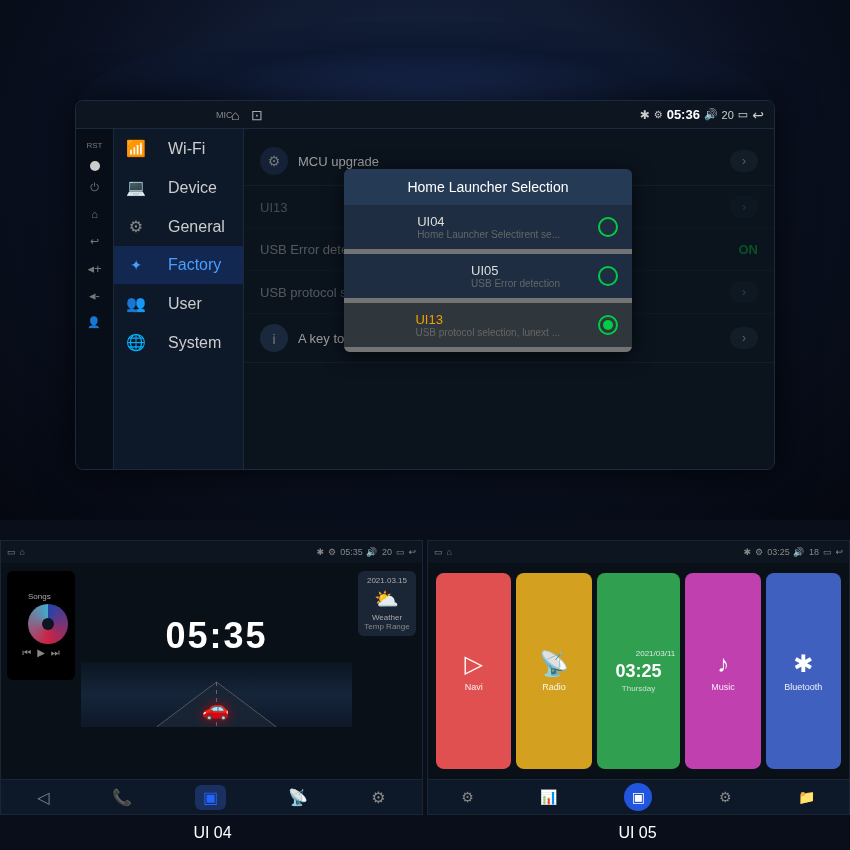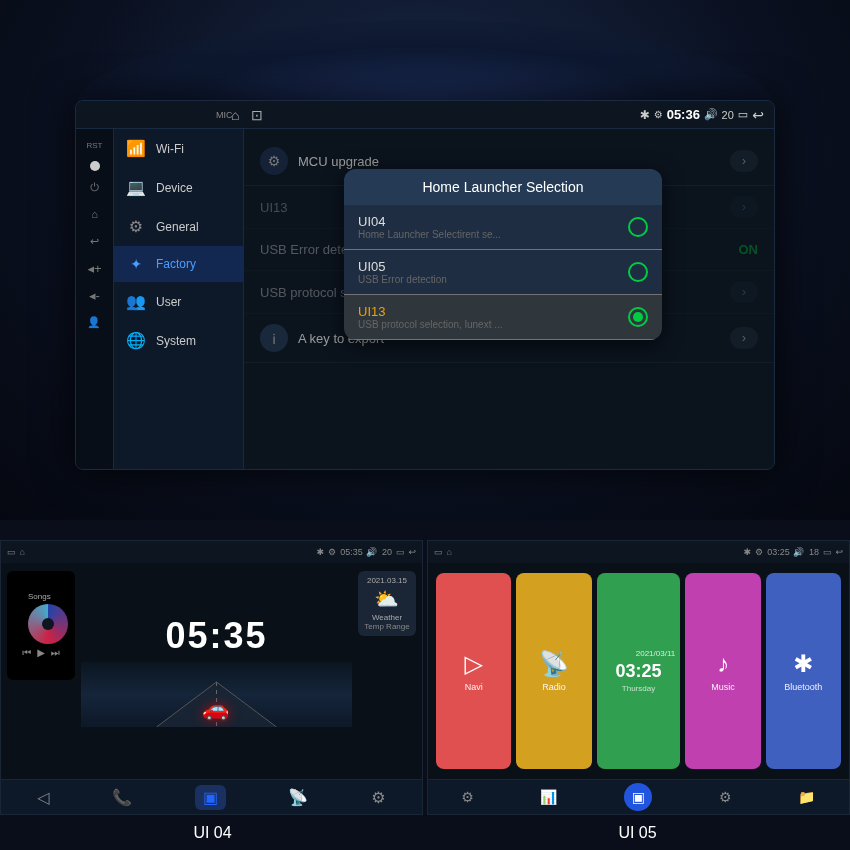--- a/index.html
+++ b/index.html
@@ -97,22 +97,23 @@
     .sidebar-item .icon {
       font-size: 16px;
       color: #888;
       width: 20px;
       text-align: center;
     }
     .sidebar-item.active .icon {
       color: #4a9eff;
     }
     .sidebar-item .label {
-      font-size: 12px;
+      font-size: 16px;
       color: #ccc;
+      margin-left: 12px;
     }
     .sidebar-item.active .label {
       color: #4a9eff;
     }
 
     
     .main-content {
       flex: 1;
       background: #111c2a;
       position: relative;
@@ -173,40 +174,40 @@
       top: 0; left: 0; right: 0; bottom: 0;
       background: rgba(0,0,0,0.3);
       display: flex;
       align-items: flex-start;
       justify-content: flex-start;
       padding-top: 40px;
       padding-left: 100px;
       z-index: 10;
     }
     .dialog {
-      width: 318px;
+      width: 288px;
       background: #1e2d42;
-      border-radius: 12px;
+      border-radius: 6px;
       overflow: hidden;
       box-shadow: 0 4px 20px rgba(0,0,0,0.6);
     }
     .dialog-title {
       background: #253a55;
       padding: 10px 14px;
       font-size: 14px;
       color: #fff;
       text-align: center;
       font-weight: 500;
     }
     .dialog-item {
       display: flex;
       align-items: center;
       padding: 9px 14px;
-      border-bottom: 1px solid #737373;
-      justify-content: space-between;
+      border-bottom: 5px solid #737373;
+      justify-content: flex-end;
       gap: 38px;
     }
     .dialog-item-left {
       display: flex;
       align-items: center;
       gap: 10px;
     }
     .dialog-item-label {
       font-size: 13px;
       color: #ddd;

